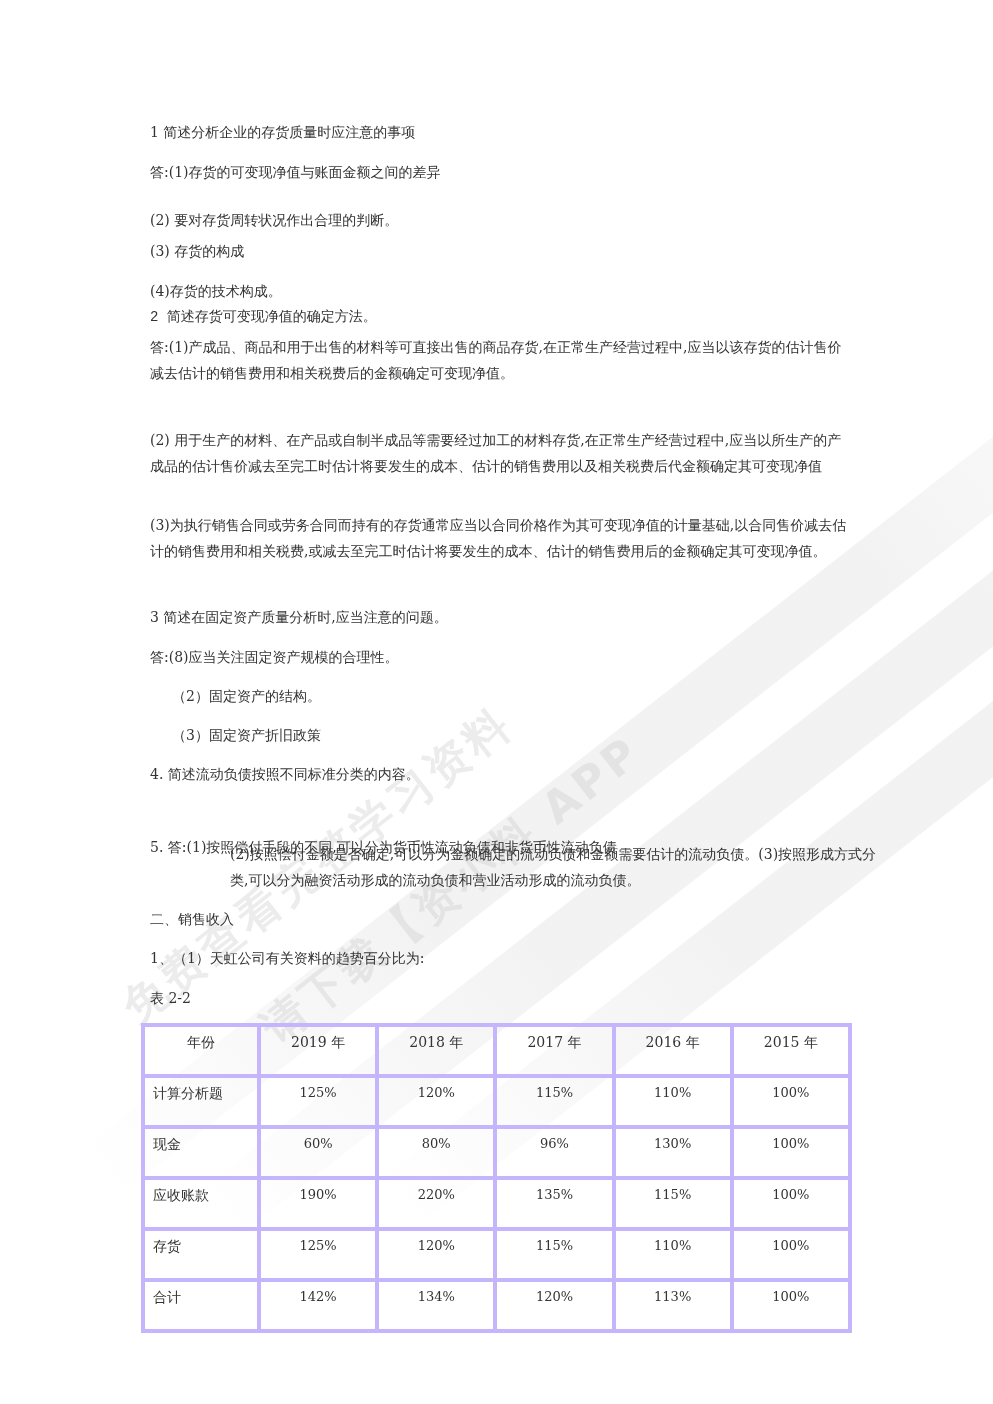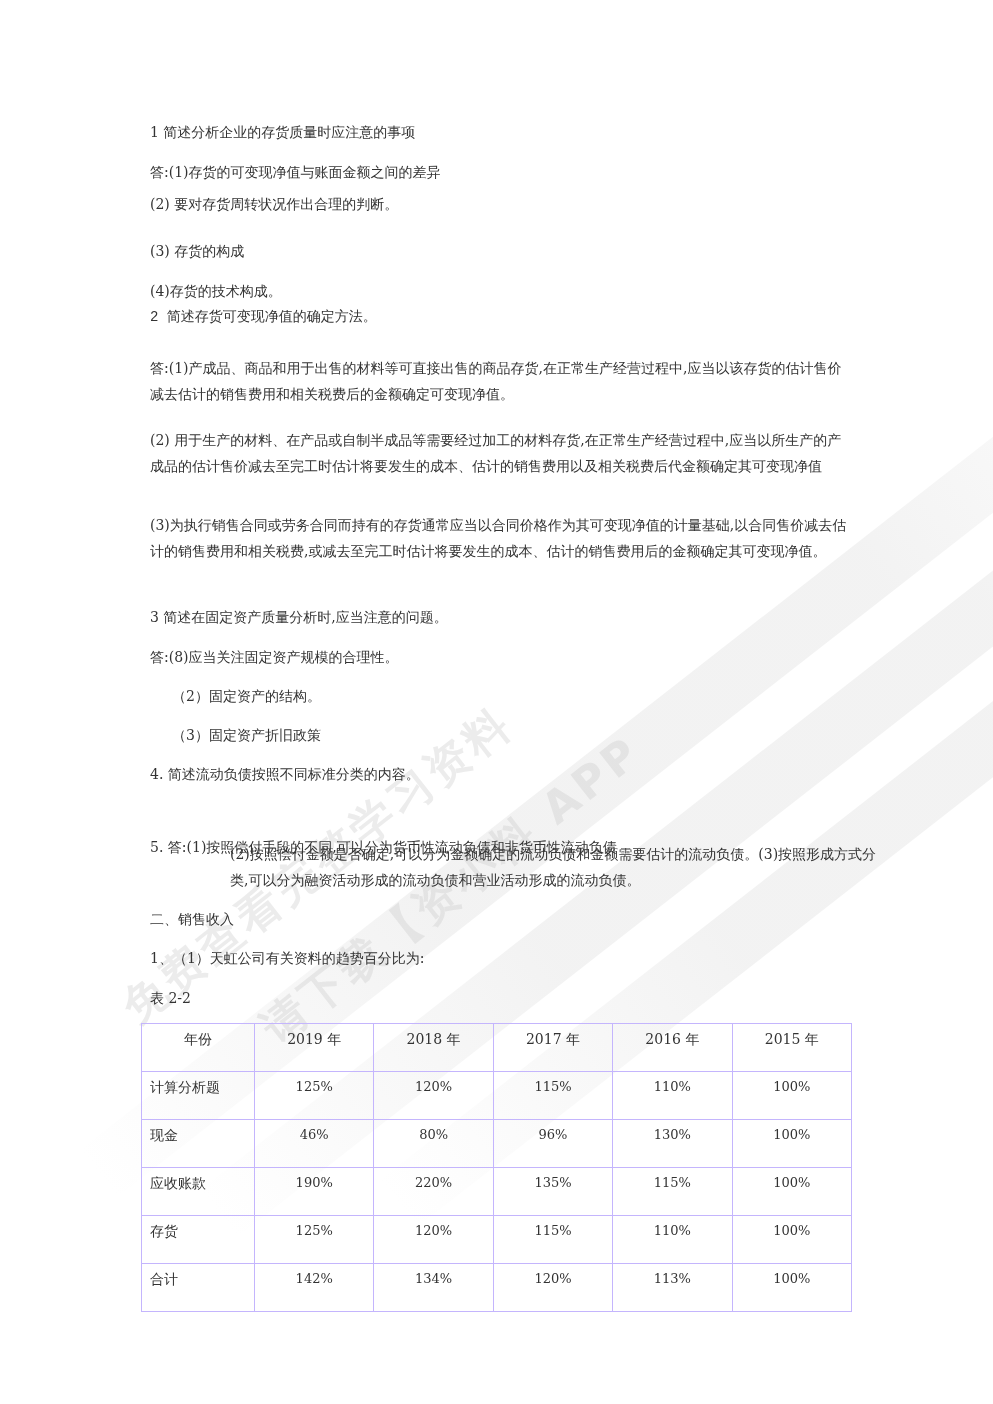--- a/index.html
+++ b/index.html
@@ -19,45 +19,45 @@
     color: rgba(200,200,200,0.35); transform-origin: 0 0; transform: rotate(-38deg); white-space: nowrap; letter-spacing: 4px;
   }
   .content { position: absolute; left: 150px; top: 0; width: 700px; font-size: 14px; }
   .line { position: absolute; left: 0; white-space: nowrap; line-height: 14px; }
   .para { position: absolute; left: 0; width: 700px; line-height: 26px; font-size: 14px; }
   .indent1 { left: 22px; }
   .indent2 { left: 38px; width: 662px; }
   table.t {
     position: absolute; left: 141px; top: 1023px; width: 711px; border-collapse: collapse; font-size: 14px;
   }
-  table.t td { border: 1px solid #c4b5fd; height: 39px; vertical-align: top; padding-top: 7px; text-align: center; font-size: 13px; }
+  table.t td { border: 4px solid #c4b5fd; height: 39px; vertical-align: top; padding-top: 7px; text-align: center; font-size: 13px; }
   table.t td.rowhead { text-align: left; padding-left: 8px; font-size: 14px; }
   table.t tr.hdr td { font-size: 14px; }
   table.t td.c0 { width: 110px; }
 </style>
 </head>
 <body>
 
 <div class="wm">
   <div class="wm-stripe" style="left:80px; top:1150px;"></div>
   <div class="wm-stripe" style="left:200px; top:1190px;"></div>
   <div class="wm-stripe" style="left:380px; top:1180px;"></div>
   <div class="wm-text" style="left:110px; top:990px;">免费查看完整学习资料</div>
   <div class="wm-text" style="left:250px; top:1010px;">请下载【资小料 APP</div>
 </div>
 
 <div class="content">
   <div class="line" style="top:125px;">1 简述分析企业的存货质量时应注意的事项</div>
   <div class="line" style="top:165px;">答:(1)存货的可变现净值与账面金额之间的差异</div>
-  <div class="line" style="top:197px;">(2) 要对存货周转状况作出合理的判断。</div>
+  <div class="line" style="top:213px;">(2) 要对存货周转状况作出合理的判断。</div>
   <div class="line" style="top:244px;">(3) 存货的构成</div>
   <div class="line" style="top:284px;">(4)存货的技术构成。</div>
 
   <div class="line" style="top:310px;font-family:Liberation Mono, monospace;">2 简述存货可变现净值的确定方法。</div>
-  <div class="para" style="top:355px;">答:(1)产成品、商品和用于出售的材料等可直接出售的商品存货,在正常生产经营过程中,应当以该存货的估计售价减去估计的销售费用和相关税费后的金额确定可变现净值。</div>
+  <div class="para" style="top:334px;">答:(1)产成品、商品和用于出售的材料等可直接出售的商品存货,在正常生产经营过程中,应当以该存货的估计售价减去估计的销售费用和相关税费后的金额确定可变现净值。</div>
   <div class="para" style="top:427px;">(2) 用于生产的材料、在产品或自制半成品等需要经过加工的材料存货,在正常生产经营过程中,应当以所生产的产成品的估计售价减去至完工时估计将要发生的成本、估计的销售费用以及相关税费后代金额确定其可变现净值</div>
   <div class="para" style="top:512px;">(3)为执行销售合同或劳务合同而持有的存货通常应当以合同价格作为其可变现净值的计量基础,以合同售价减去估计的销售费用和相关税费,或减去至完工时估计将要发生的成本、估计的销售费用后的金额确定其可变现净值。</div>
 
   <div class="line" style="top:610px;">3 简述在固定资产质量分析时,应当注意的问题。</div>
   <div class="line" style="top:650px;">答:(8)应当关注固定资产规模的合理性。</div>
   <div class="line indent1" style="top:689px;">（2）固定资产的结构。</div>
   <div class="line indent1" style="top:728px;">（3）固定资产折旧政策</div>
 
   <div class="line" style="top:767px;">4.  简述流动负债按照不同标准分类的内容。</div>
   <div class="line" style="top:840px;">5.  答:(1)按照偿付手段的不同,可以分为货币性流动负债和非货币性流动负债</div>
@@ -81,21 +81,21 @@
   <tr>
     <td class="rowhead">计算分析题</td>
     <td>125%</td>
     <td>120%</td>
     <td>115%</td>
     <td>110%</td>
     <td>100%</td>
   </tr>
   <tr>
     <td class="rowhead">现金</td>
-    <td>46%</td>
+    <td>60%</td>
     <td>80%</td>
     <td>96%</td>
     <td>130%</td>
     <td>100%</td>
   </tr>
   <tr>
     <td class="rowhead">应收账款</td>
     <td>190%</td>
     <td>220%</td>
     <td>135%</td>

